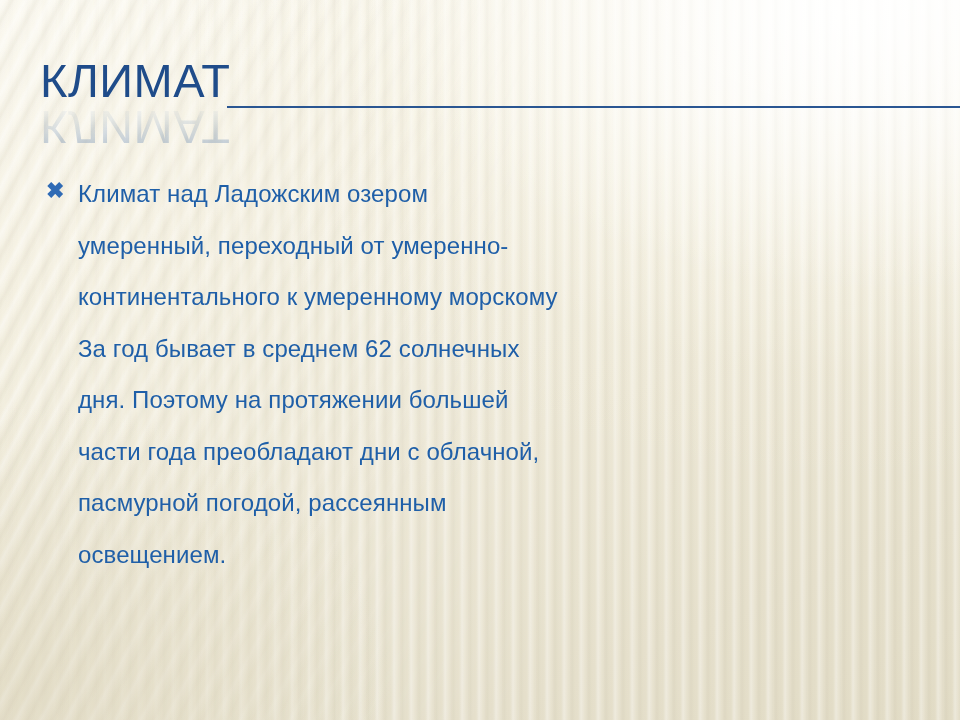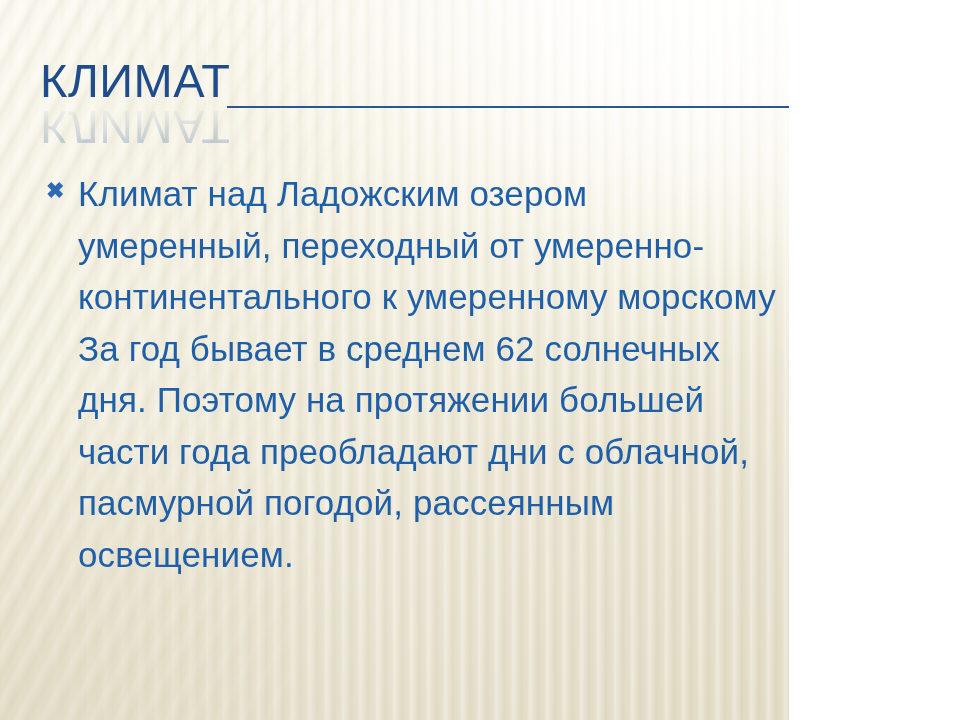--- a/index.html
+++ b/index.html
@@ -8,21 +8,21 @@
   }
   body {
     width: 960px;
     height: 720px;
     overflow: hidden;
     font-family: "Liberation Sans", sans-serif;
   }
 
   .slide {
     position: relative;
-    width: 789px;
+    width: 960px;
     height: 720px;
     overflow: hidden;
     background: #EDE8D8;
   }
 
   
   .bg-base {
     position: absolute;
     inset: 0;
     background:
@@ -147,21 +147,21 @@
     width: 32px;
     font-size: 22px;
     line-height: 46px;
     color: #2F6BB5;
     font-weight: bold;
     text-align: left;
     padding-left: 2px;
   }
   .bullet-text {
     flex: 1 1 auto;
-    font-size: 35px;
+    font-size: 24px;
     line-height: 51.5px;
     color: #1F5FA8;
     letter-spacing: 0.1px;
     white-space: pre-line;
   }
 </style>
 </head>
 <body>
 
 <div class="slide">

